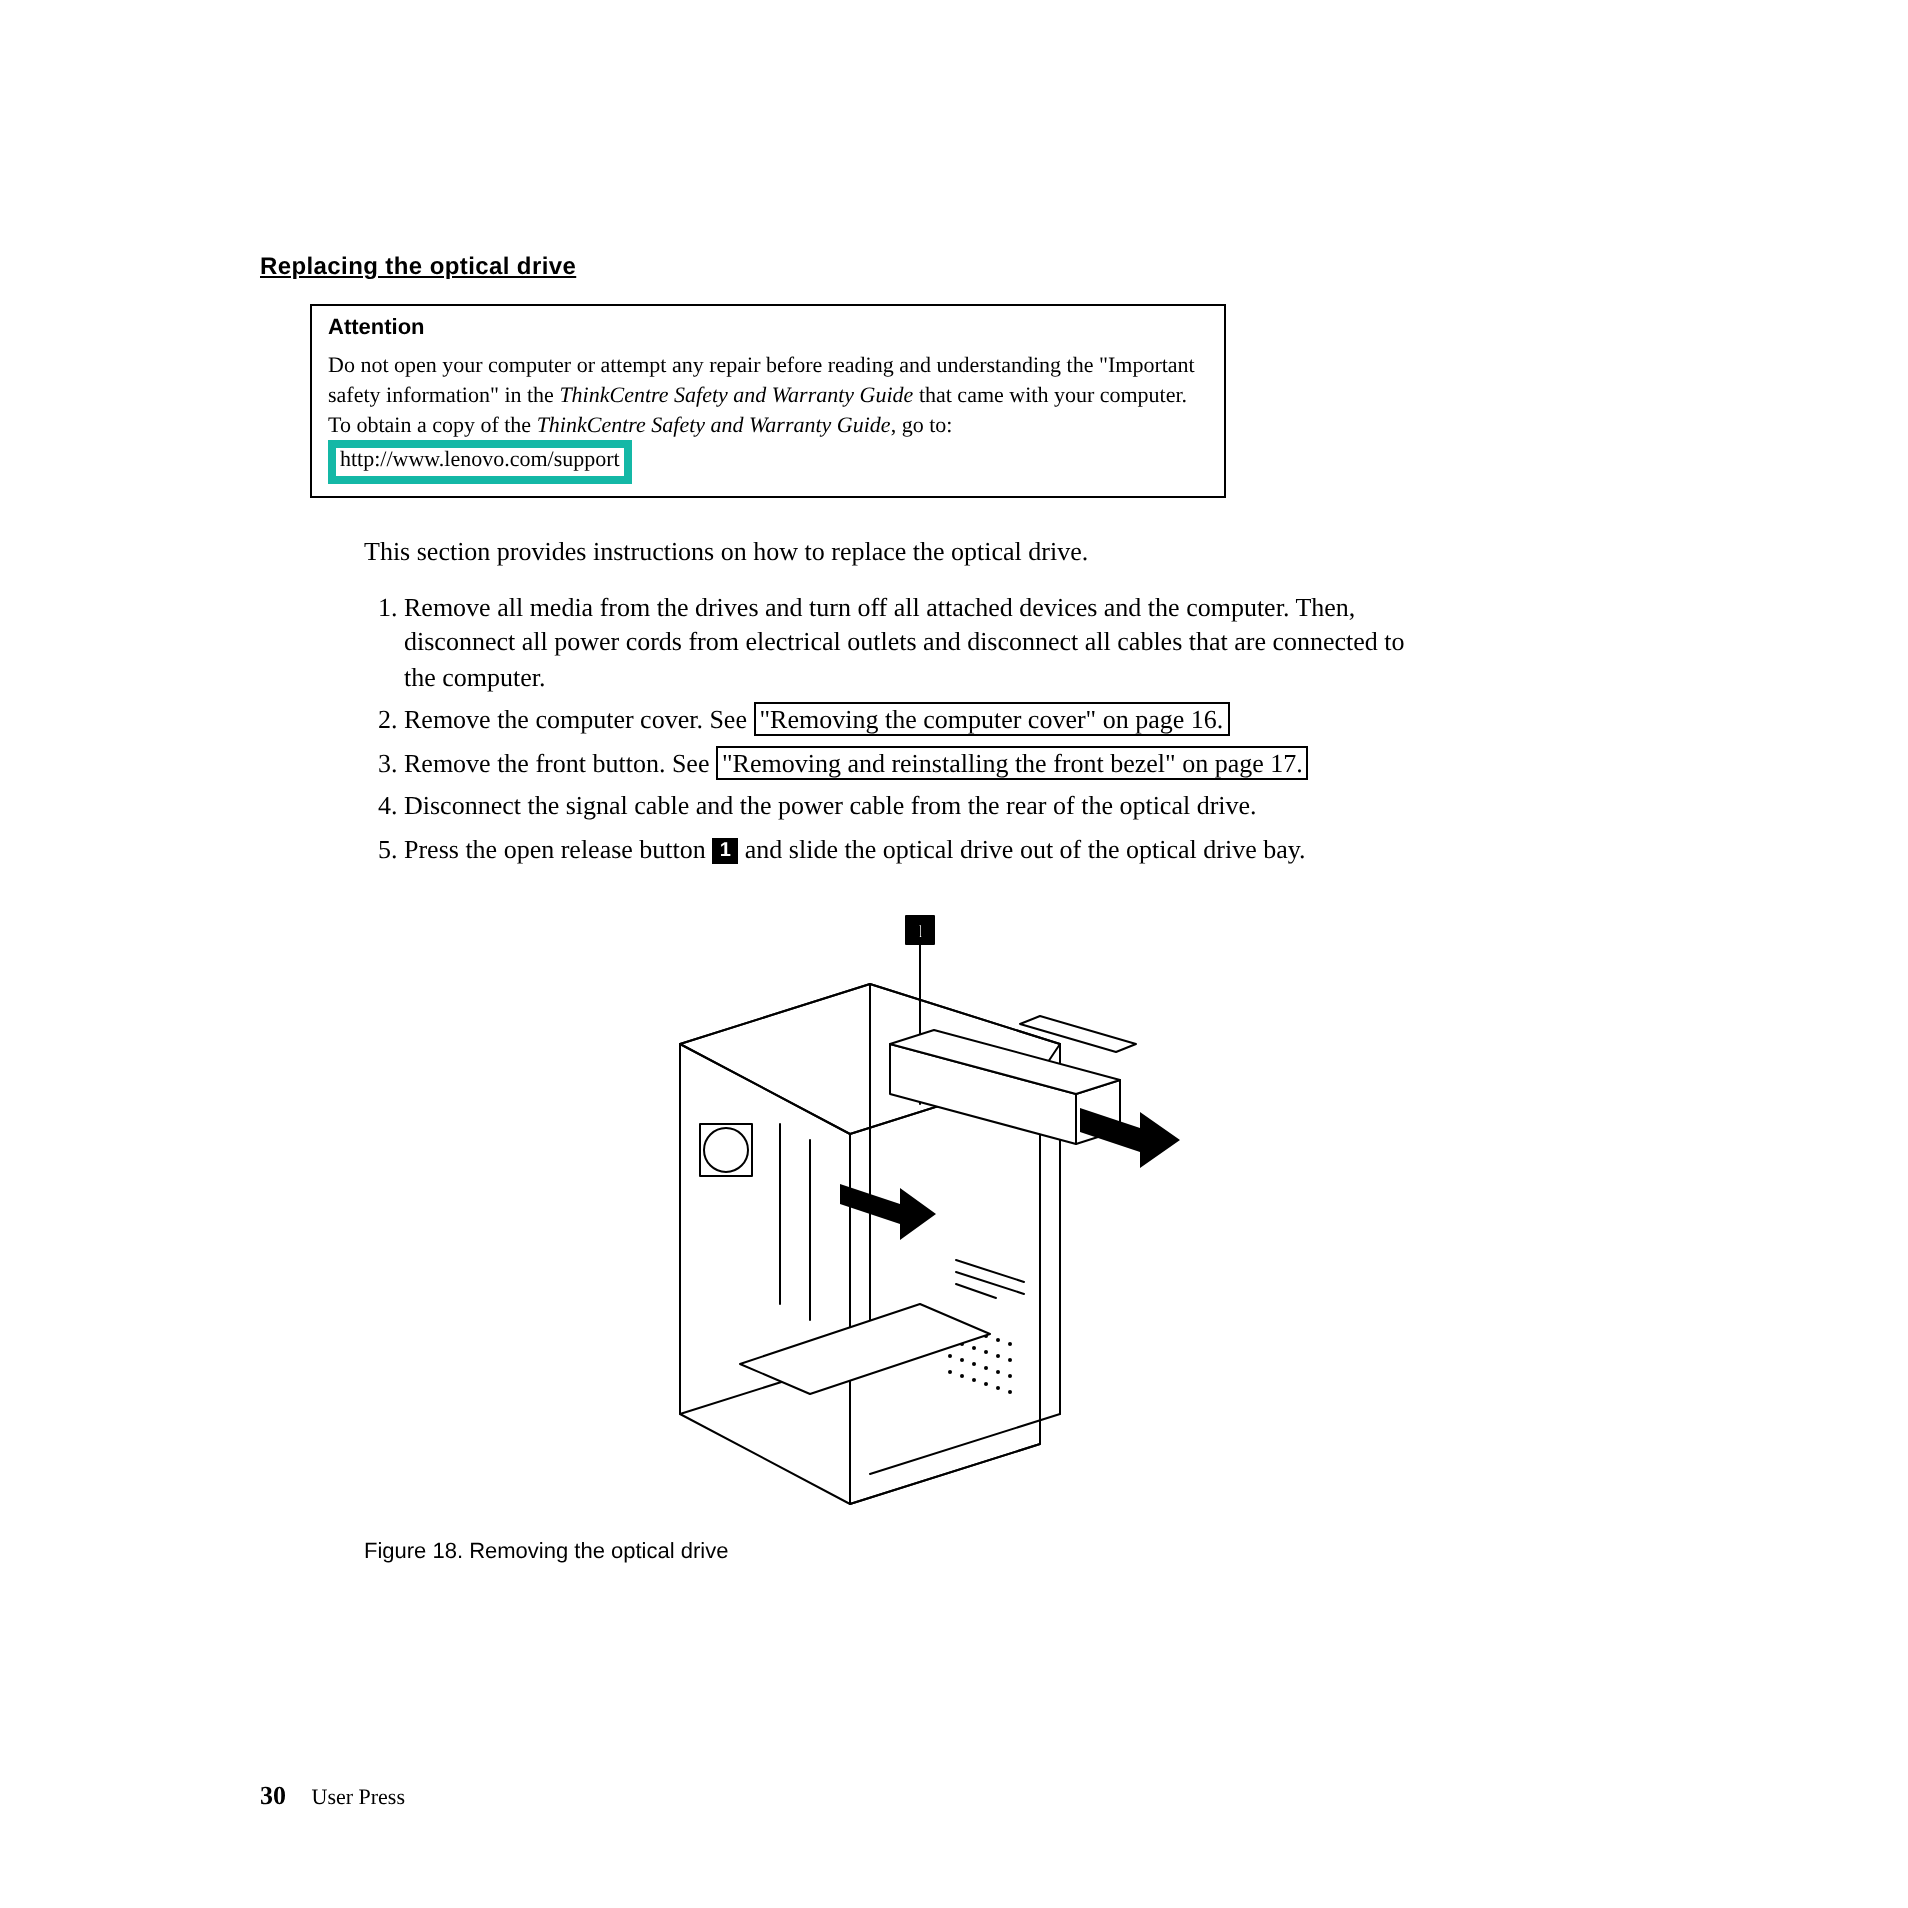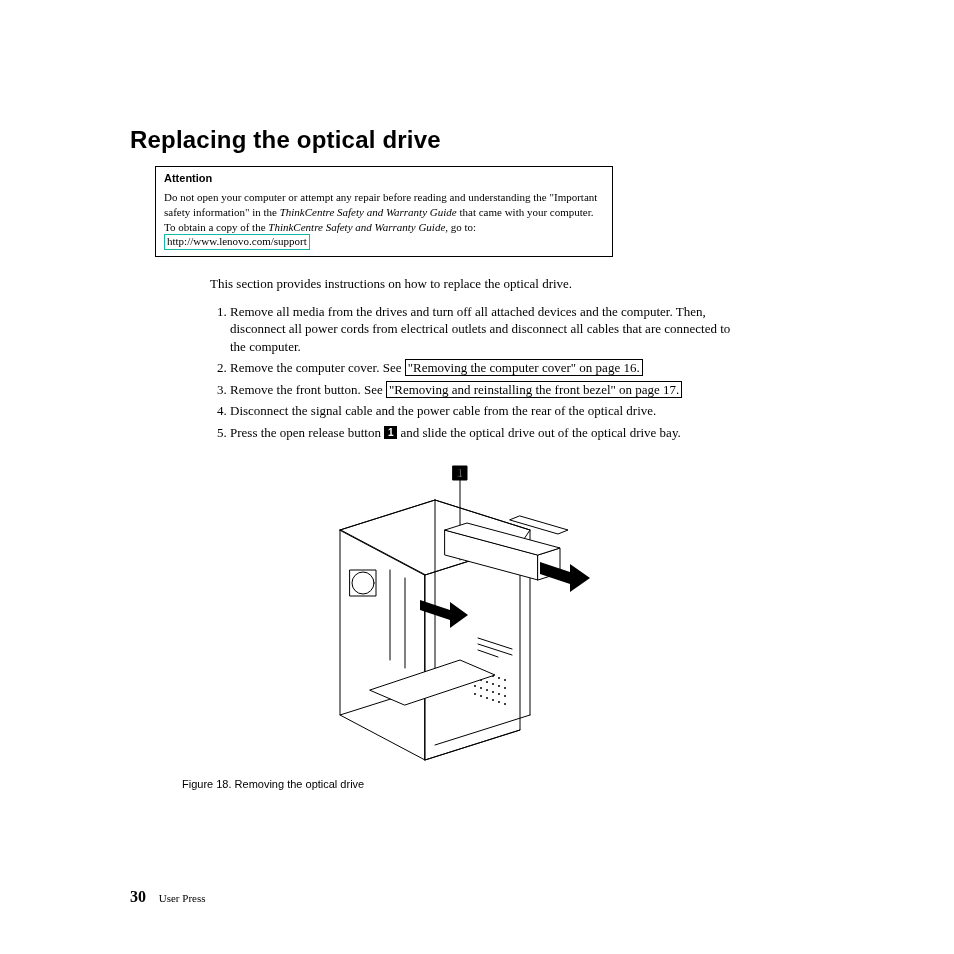--- a/index.html
+++ b/index.html
@@ -14,48 +14,49 @@
   }
   .page {
     position: absolute;
     left: 130px;
     top: 126px;
     width: 700px;
   }
   h2.section-title {
     font-family: Arial, Helvetica, sans-serif;
     font-weight: 700;
-    font-size: 24px;
+    font-size: 12px;
     margin: 0 0 12px 0;
     letter-spacing: 0.2px;
+    text-decoration: underline;
   }
   .attention-box {
     margin-left: 25px;
     width: 440px;
     border: 1px solid #000;
     padding: 4px 8px 6px 8px;
     font-size: 12px;
     line-height: 1.35;
   }
   .attention-box .title {
     font-family: Arial, Helvetica, sans-serif;
     font-weight: 700;
     font-size: 11px;
     margin-bottom: 4px;
   }
   .attention-box .body { font-size: 11px; }
   .attention-box em { font-style: italic; }
   .attention-box .link {
-    border: 1px solid #14b8a6;
+    border: 4px solid #14b8a6;
     padding: 0 2px;
     display: inline-block;
     line-height: 1.25;
   }
   .content {
-    margin-left: 80px;
+    margin-left: 52px;
     width: 535px;
     font-size: 13px;
     line-height: 1.35;
   }
   p.intro { margin: 18px 0 10px 0; }
   p.lead  { margin: 6px 0 6px 0; }
   ol.steps {
     margin: 0;
     padding-left: 20px;
   }
@@ -88,21 +89,21 @@
     font-size: 11px;
     margin-top: 8px;
   }
   .footer {
     position: absolute;
     left: 130px;
     bottom: 48px;
     font-size: 11px;
     font-family: "Palatino Linotype", Palatino, Georgia, serif;
   }
-  .footer .pn { font-weight: 700; margin-right: 10px; font-size: 16px; }
+  .footer .pn { font-weight: 700; margin-right: 10px; font-size: 13px; }
 </style>
 </head>
 <body>
 
 <div class="page">
 
   <h2 class="section-title">Replacing the optical drive</h2>
 
   <div class="attention-box">
     <div class="title">Attention</div>

